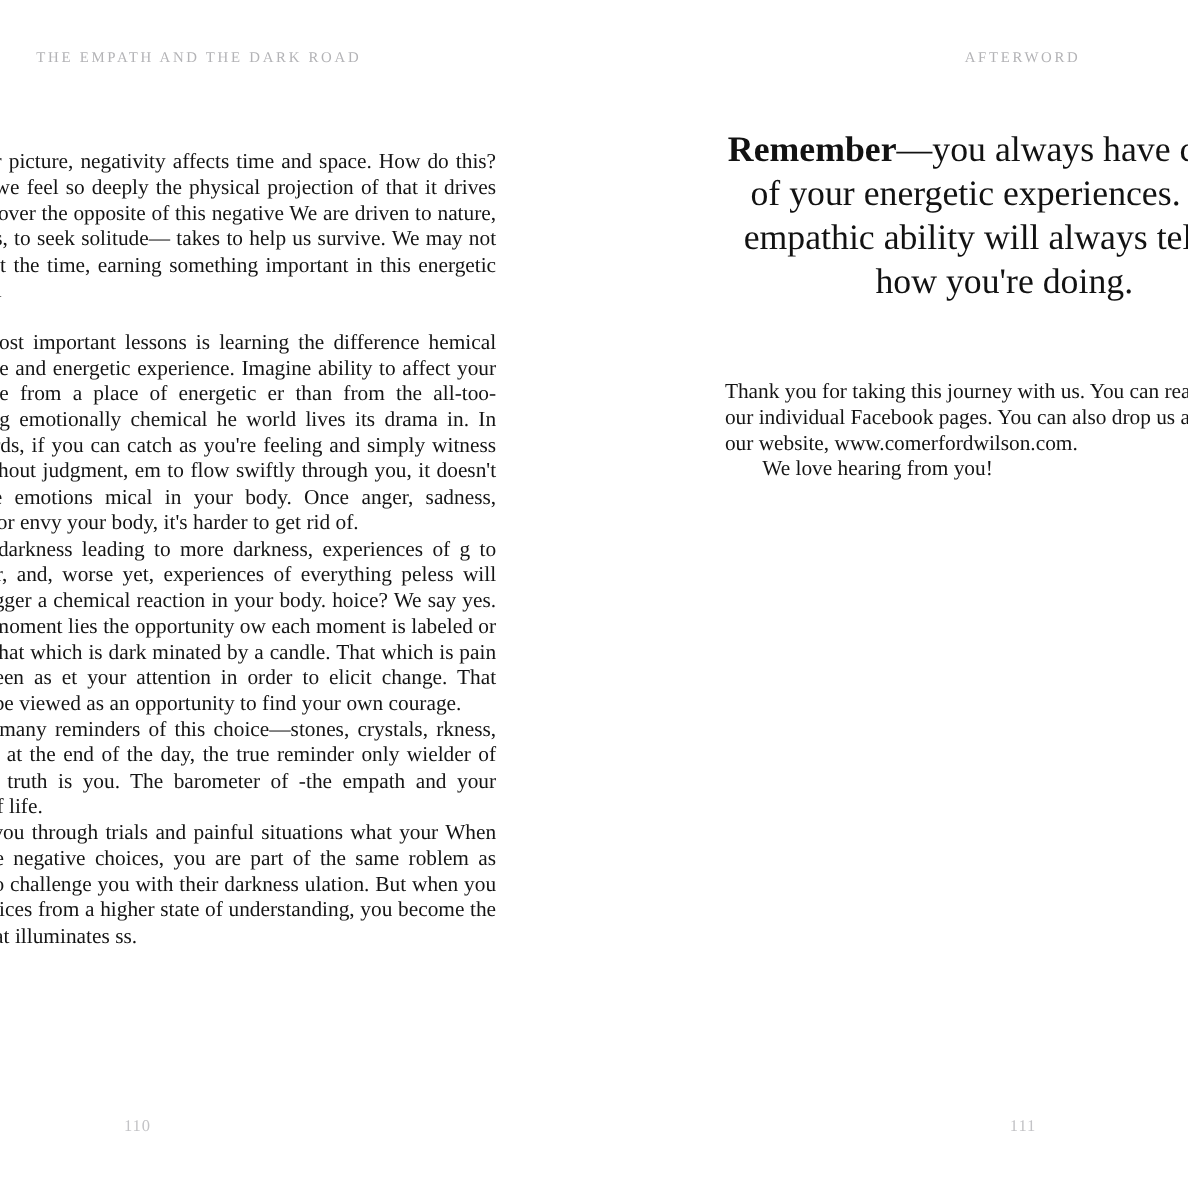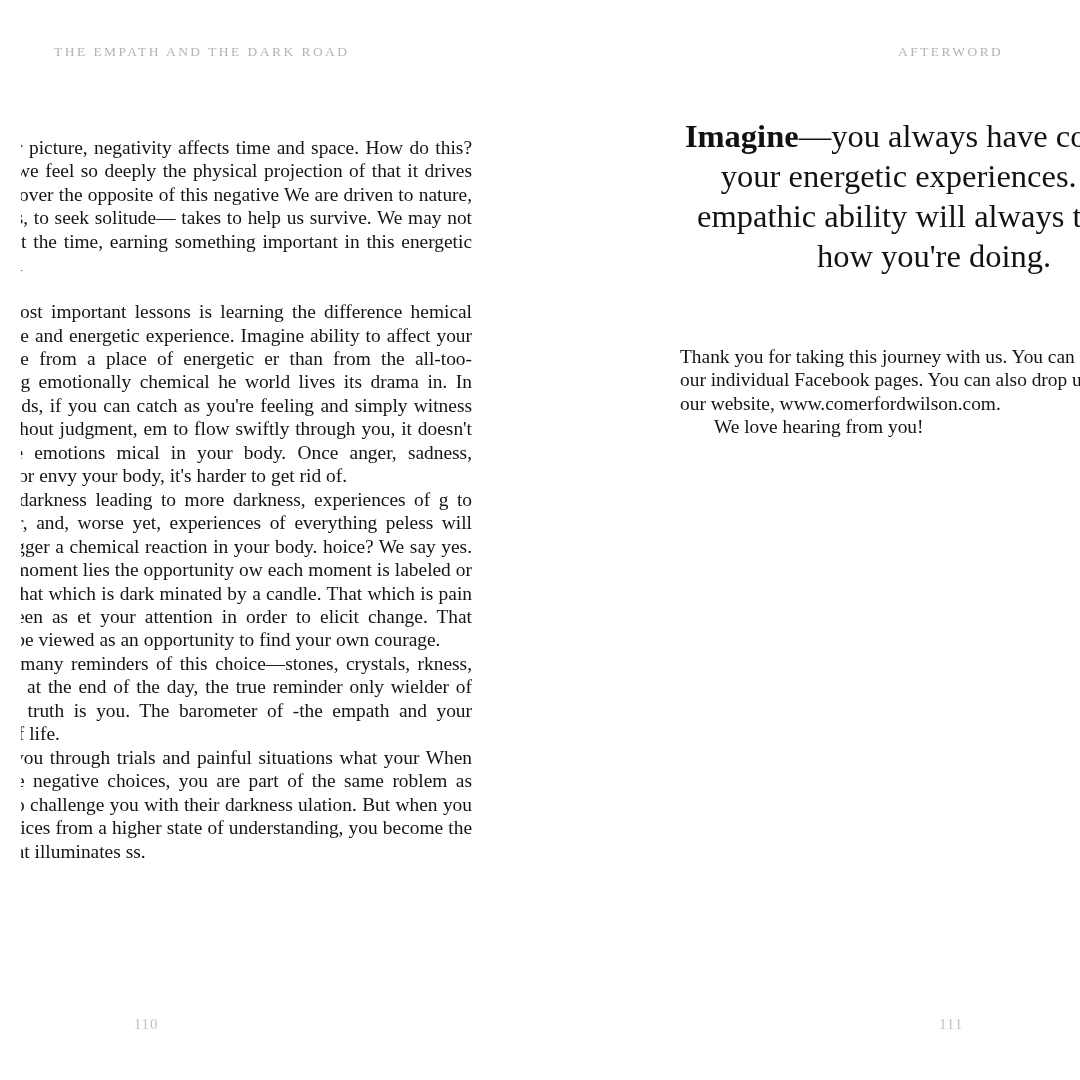--- a/index.html
+++ b/index.html
@@ -22,21 +22,20 @@
     background: #ffffff;
     overflow: hidden;
   }
 
   
   .page {
     position: absolute;
     top: 0;
     height: 1080px;
     overflow: hidden;
-    margin-left: 21px;
   }
   .page-left  { left: 0;   width: 470px; }
   .page-right { left: 640px; width: 470px; }
 
   
   .running-head {
     position: absolute;
     top: 44px;
     font-family: "Liberation Serif", "DejaVu Serif", serif;
     font-size: 13.5px;
@@ -135,21 +134,21 @@
     </div>
 
     <div class="folio folio-left-wrap">110</div>
   </div>
 
   <div class="page page-right">
 
     <div class="running-head running-head-right">AFTERWORD</div>
 
     <div class="pullquote">
-      <span class="lead">Imagine</span><span>—you always have control of your energetic experiences. Your empathic ability will always tell you how you're doing.</span>
+      <span class="lead">Remember</span><span>—you always have control of your energetic experiences. Your empathic ability will always tell you how you're doing.</span>
     </div>
 
     <div class="body-block-right">
       <p>Thank you for taking this journey with us. You can reach us on our individual Facebook pages. You can also drop us a line at our website, www.comerfordwilson.com.</p>
       <p class="indented">We love hearing from you!</p>
     </div>
 
     <div class="folio folio-right-wrap">111</div>
   </div>
 

